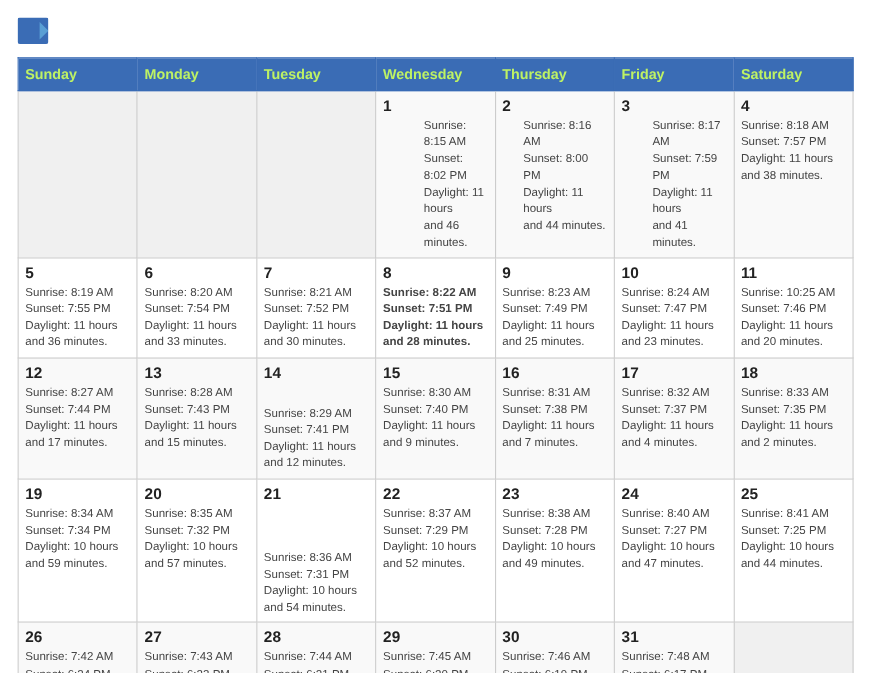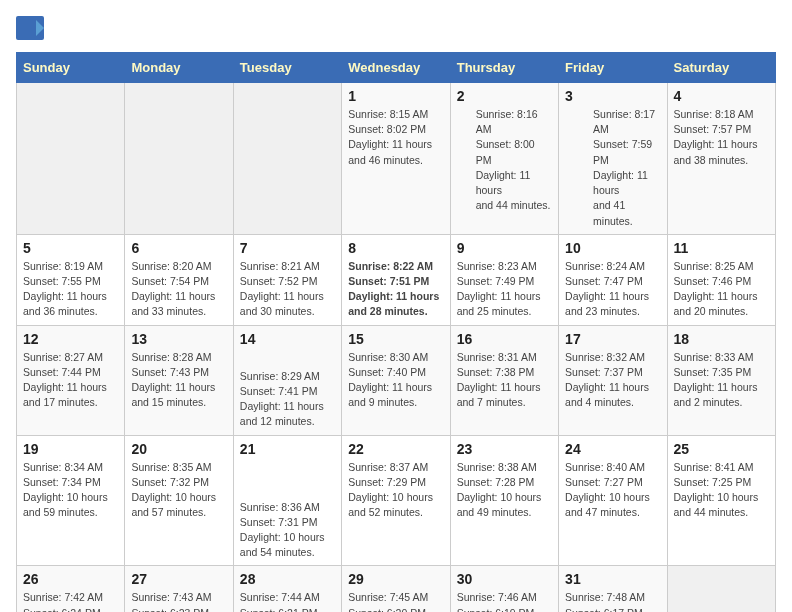--- a/index.html
+++ b/index.html
@@ -46,21 +46,21 @@
       font-size: 14px;
       color: #555;
     }
     table {
       width: 100%;
       border-collapse: collapse;
       font-size: 11px;
     }
     thead tr th {
       background: #3a6cb5;
-      color: #fef9c3;
+      color: #bef264;
       font-weight: bold;
       font-size: 13px;
       padding: 7px 6px;
       text-align: left;
       border: 1px solid #3a6cb5;
     }
     tbody tr td {
       border: 1px solid #ccc;
       vertical-align: top;
       padding: 5px 6px;
@@ -120,21 +120,21 @@
         <th>Saturday</th>
       </tr>
   </thead>
   <tbody id="calendar-body">
   <tr>
         <td class="empty-cell"></td>
         <td class="empty-cell"></td>
         <td class="empty-cell"></td>
         <td>
           <div class="day-number">1</div>
-          <div class="day-info" style="white-space: pre-line;">Sunrise: 8:15 AM
+          <div class="day-info" style="white-space: pre-line; margin-left: 37px;">Sunrise: 8:15 AM
 Sunset: 8:02 PM
 Daylight: 11 hours
 and 46 minutes.</div>
         </td>
         <td>
           <div class="day-number">2</div>
           <div class="day-info" style="white-space: pre-line; margin-left: 19px;">Sunrise: 8:16 AM
 Sunset: 8:00 PM
 Daylight: 11 hours
 and 44 minutes.</div>
@@ -192,21 +192,21 @@
         </td>
         <td>
           <div class="day-number">10</div>
           <div class="day-info" style="white-space: pre-line;">Sunrise: 8:24 AM
 Sunset: 7:47 PM
 Daylight: 11 hours
 and 23 minutes.</div>
         </td>
         <td>
           <div class="day-number">11</div>
-          <div class="day-info" style="white-space: pre-line;">Sunrise: 8:25 AM
+          <div class="day-info" style="white-space: pre-line;">Sunrise: 10:25 AM
 Sunset: 7:46 PM
 Daylight: 11 hours
 and 20 minutes.</div>
         </td>
       </tr>
       <tr>
         <td>
           <div class="day-number">12</div>
           <div class="day-info" style="white-space: pre-line;">Sunrise: 8:27 AM
 Sunset: 7:44 PM

